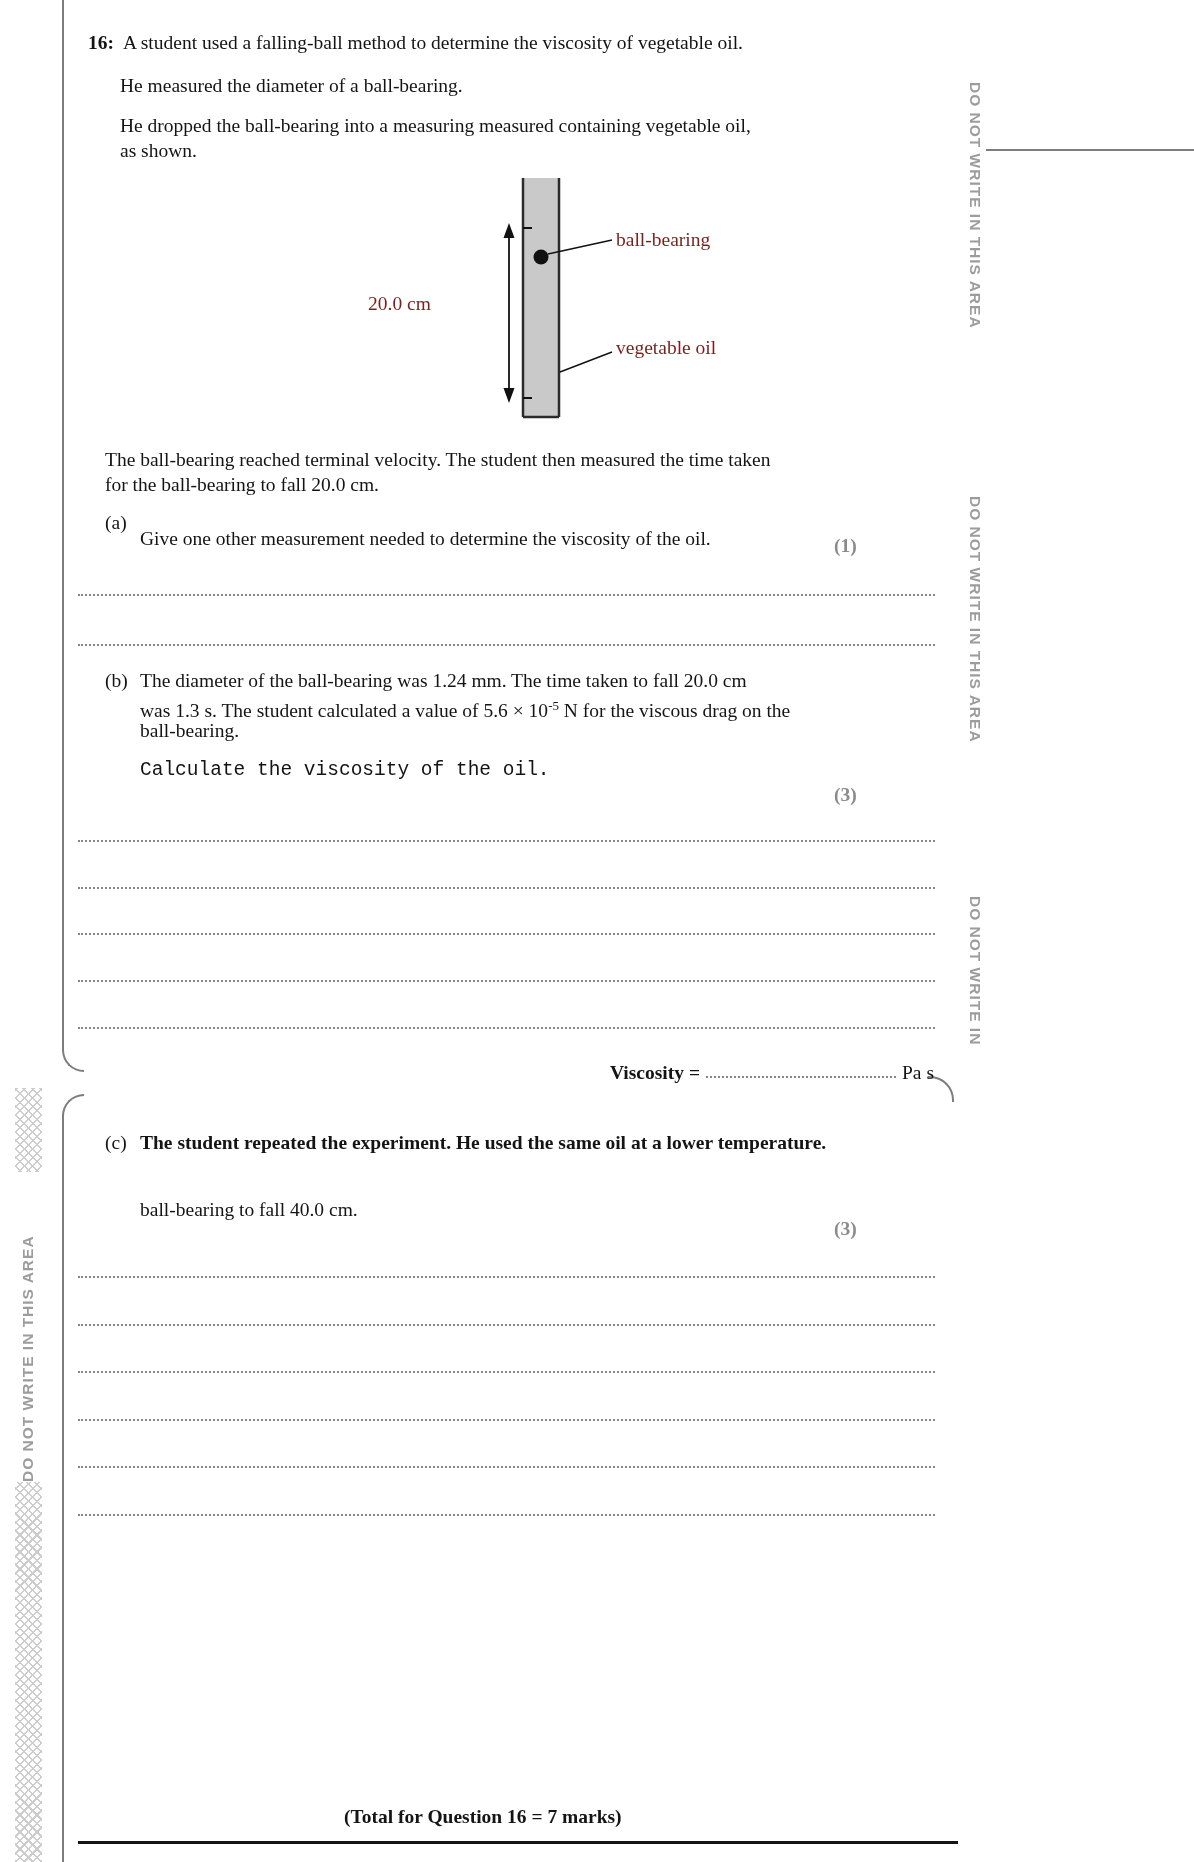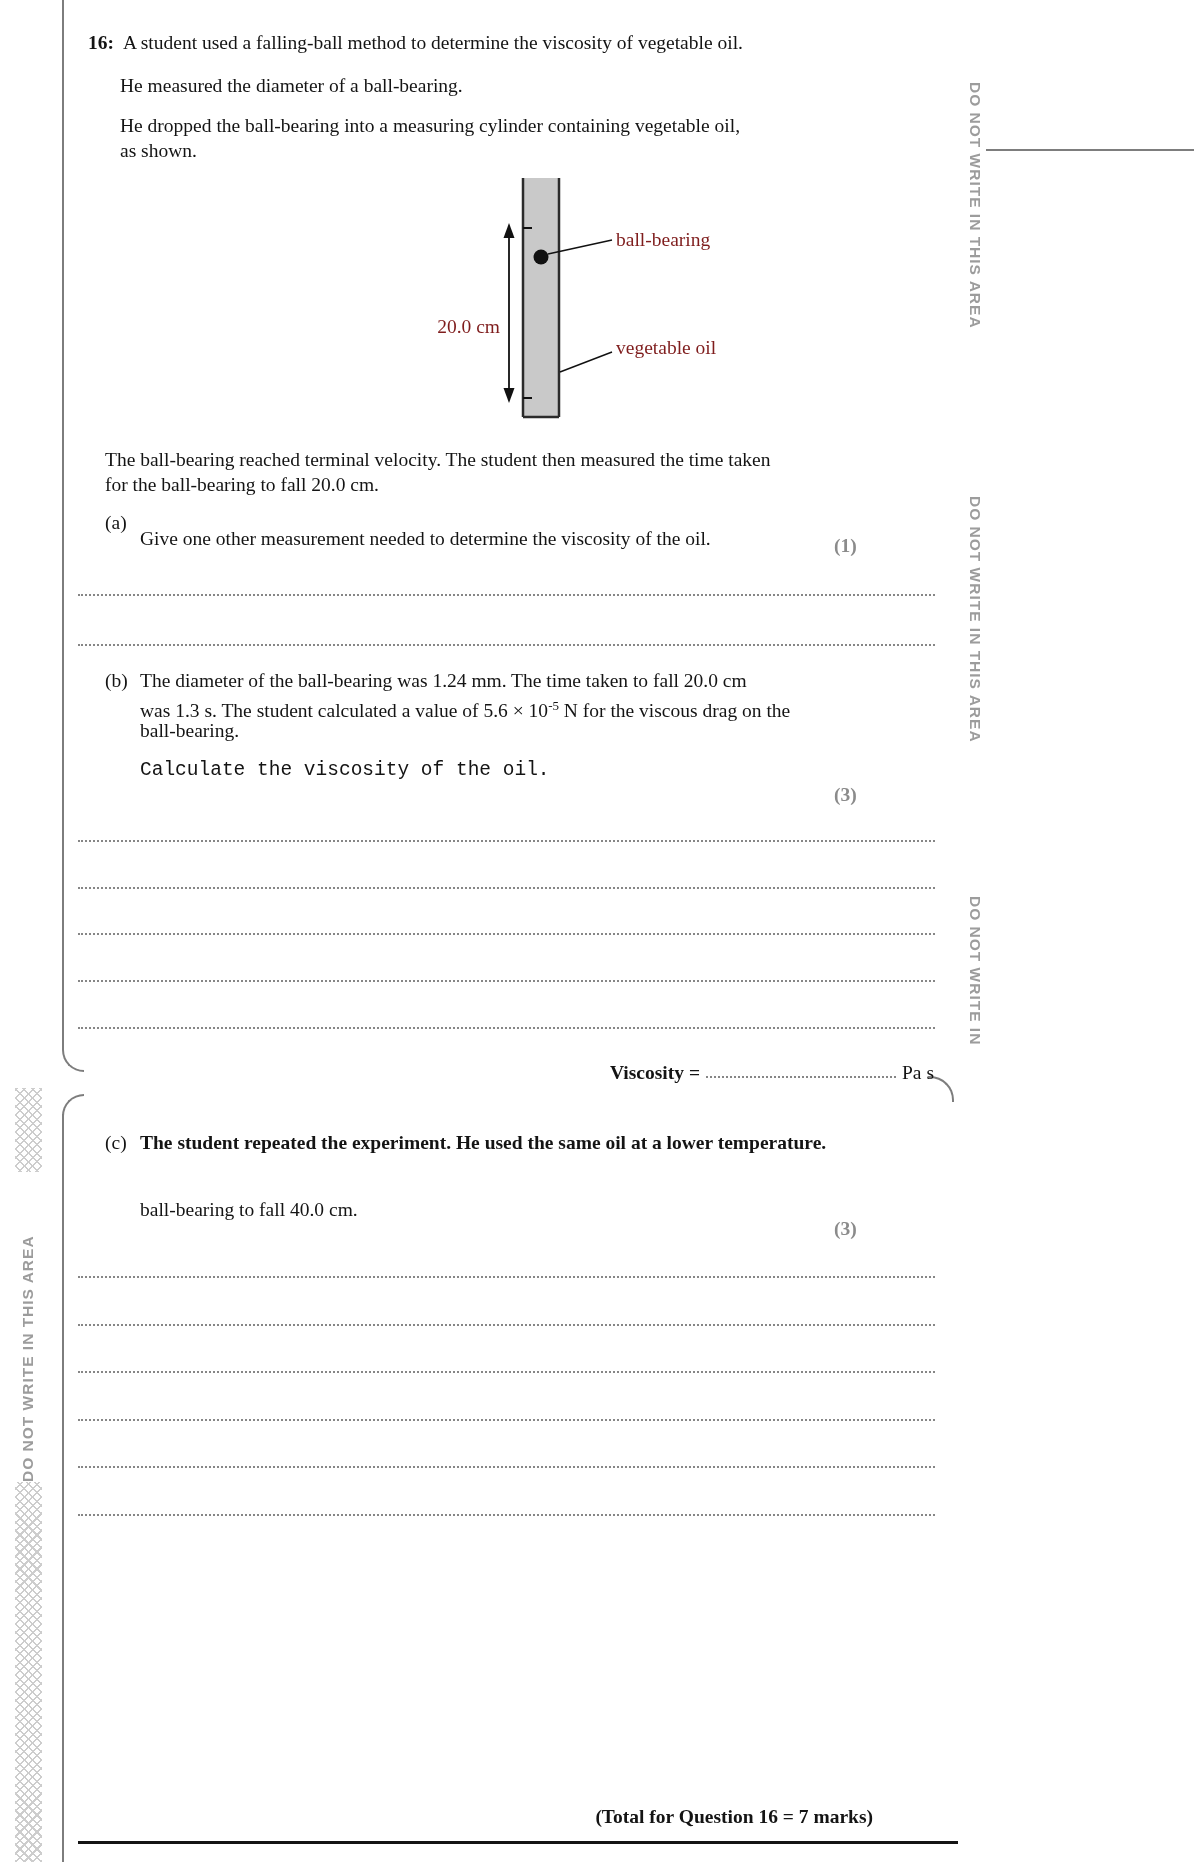--- a/index.html
+++ b/index.html
@@ -48,38 +48,38 @@
   <div class="vtext" style="left:960px; top:896px; height:190px;">DO NOT WRITE IN THIS AREA</div>
 
   <div class="hatch" style="left:15px; top:1088px; width:27px; height:774px;"></div>
   <div class="vtext vtext-flip" style="left:13px; top:1172px; height:310px; background:#ffffff;">DO NOT WRITE IN THIS AREA</div>
 
   <div class="t" style="left:88px; top:30px;">
     <span class="b">16:</span>
     <span style="margin-left:4px;">A student used a falling-ball method to determine the viscosity of vegetable oil.</span>
   </div>
   <div class="t" style="left:120px; top:73px;">He measured the diameter of a ball-bearing.</div>
-  <div class="t" style="left:120px; top:113px;">He dropped the ball-bearing into a measuring cylinder containing vegetable oil,</div>
+  <div class="t" style="left:120px; top:113px;">He dropped the ball-bearing into a measuring measured containing vegetable oil,</div>
   <div class="t" style="left:120px; top:138px;">as shown.</div>
 
   <svg style="position:absolute; left:350px; top:170px;" width="460" height="260" viewBox="0 0 460 260">
     <rect x="173" y="8" width="36" height="239" fill="#c9c9c9"></rect>
     <line x1="173" y1="8" x2="173" y2="247" stroke="#2b2b2b" stroke-width="2.5"></line>
     <line x1="209" y1="8" x2="209" y2="247" stroke="#2b2b2b" stroke-width="2.5"></line>
     <line x1="173" y1="247" x2="209" y2="247" stroke="#2b2b2b" stroke-width="2.5"></line>
     <line x1="173" y1="58" x2="182" y2="58" stroke="#111" stroke-width="2"></line>
     <line x1="173" y1="228" x2="182" y2="228" stroke="#111" stroke-width="2"></line>
     <line x1="159" y1="66" x2="159" y2="222" stroke="#111" stroke-width="1.8"></line>
     <polygon points="159,53 153.5,68 164.5,68" fill="#111"></polygon>
     <polygon points="159,233 153.5,218 164.5,218" fill="#111"></polygon>
     <circle cx="191" cy="87" r="7.5" fill="#111"></circle>
     <line x1="198" y1="84" x2="262" y2="70" stroke="#111" stroke-width="1.4"></line>
     <line x1="210" y1="202" x2="262" y2="182" stroke="#111" stroke-width="1.4"></line>
   </svg>
-  <div class="diagram-label" style="left:368px; top:316px; width:132px; text-align:right;">20.0 cm</div>
+  <div class="diagram-label" style="left:368px; top:293px; width:132px; ">20.0 cm</div>
   <div class="diagram-label" style="left:616px; top:229px;">ball-bearing</div>
   <div class="diagram-label" style="left:616px; top:337px;">vegetable oil</div>
 
   <div class="t" style="left:105px; top:447px;">The ball-bearing reached terminal velocity. The student then measured the time taken</div>
   <div class="t" style="left:105px; top:472px;">for the ball-bearing to fall 20.0 cm.</div>
 
   <div class="t" style="left:105px; top:510px;">(a)</div>
   <div class="t" style="left:140px; top:510px;margin-top:16px;">Give one other measurement needed to determine the viscosity of the oil.</div>
   <div class="marks" style="left:834px; top:535px;">(1)</div>
   <div class="ans-line" style="top:594px;"></div>
@@ -107,16 +107,16 @@
   <div class="t" style="left:140px; top:1130px;font-weight:bold;">The student repeated the experiment. He used the same oil at a lower temperature.</div>
   <div class="t" style="left:140px; top:1197px;">ball-bearing to fall 40.0 cm.</div>
   <div class="marks" style="left:834px; top:1218px;">(3)</div>
   <div class="ans-line" style="top:1276px;"></div>
   <div class="ans-line" style="top:1324px;"></div>
   <div class="ans-line" style="top:1371px;"></div>
   <div class="ans-line" style="top:1419px;"></div>
   <div class="ans-line" style="top:1466px;"></div>
   <div class="ans-line" style="top:1514px;"></div>
 
-  <div class="t b" style="left:373px; top:1804px; width:500px; text-align:right;">(Total for Question 16 = 7 marks)</div>
+  <div class="t b" style="left:344px; top:1804px; width:500px; ">(Total for Question 16 = 7 marks)</div>
   <div class="rule" style="left:78px; top:1841px; width:880px; height:2.5px; background:#141414;"></div>
 
 </div>
 
 </body></html>

